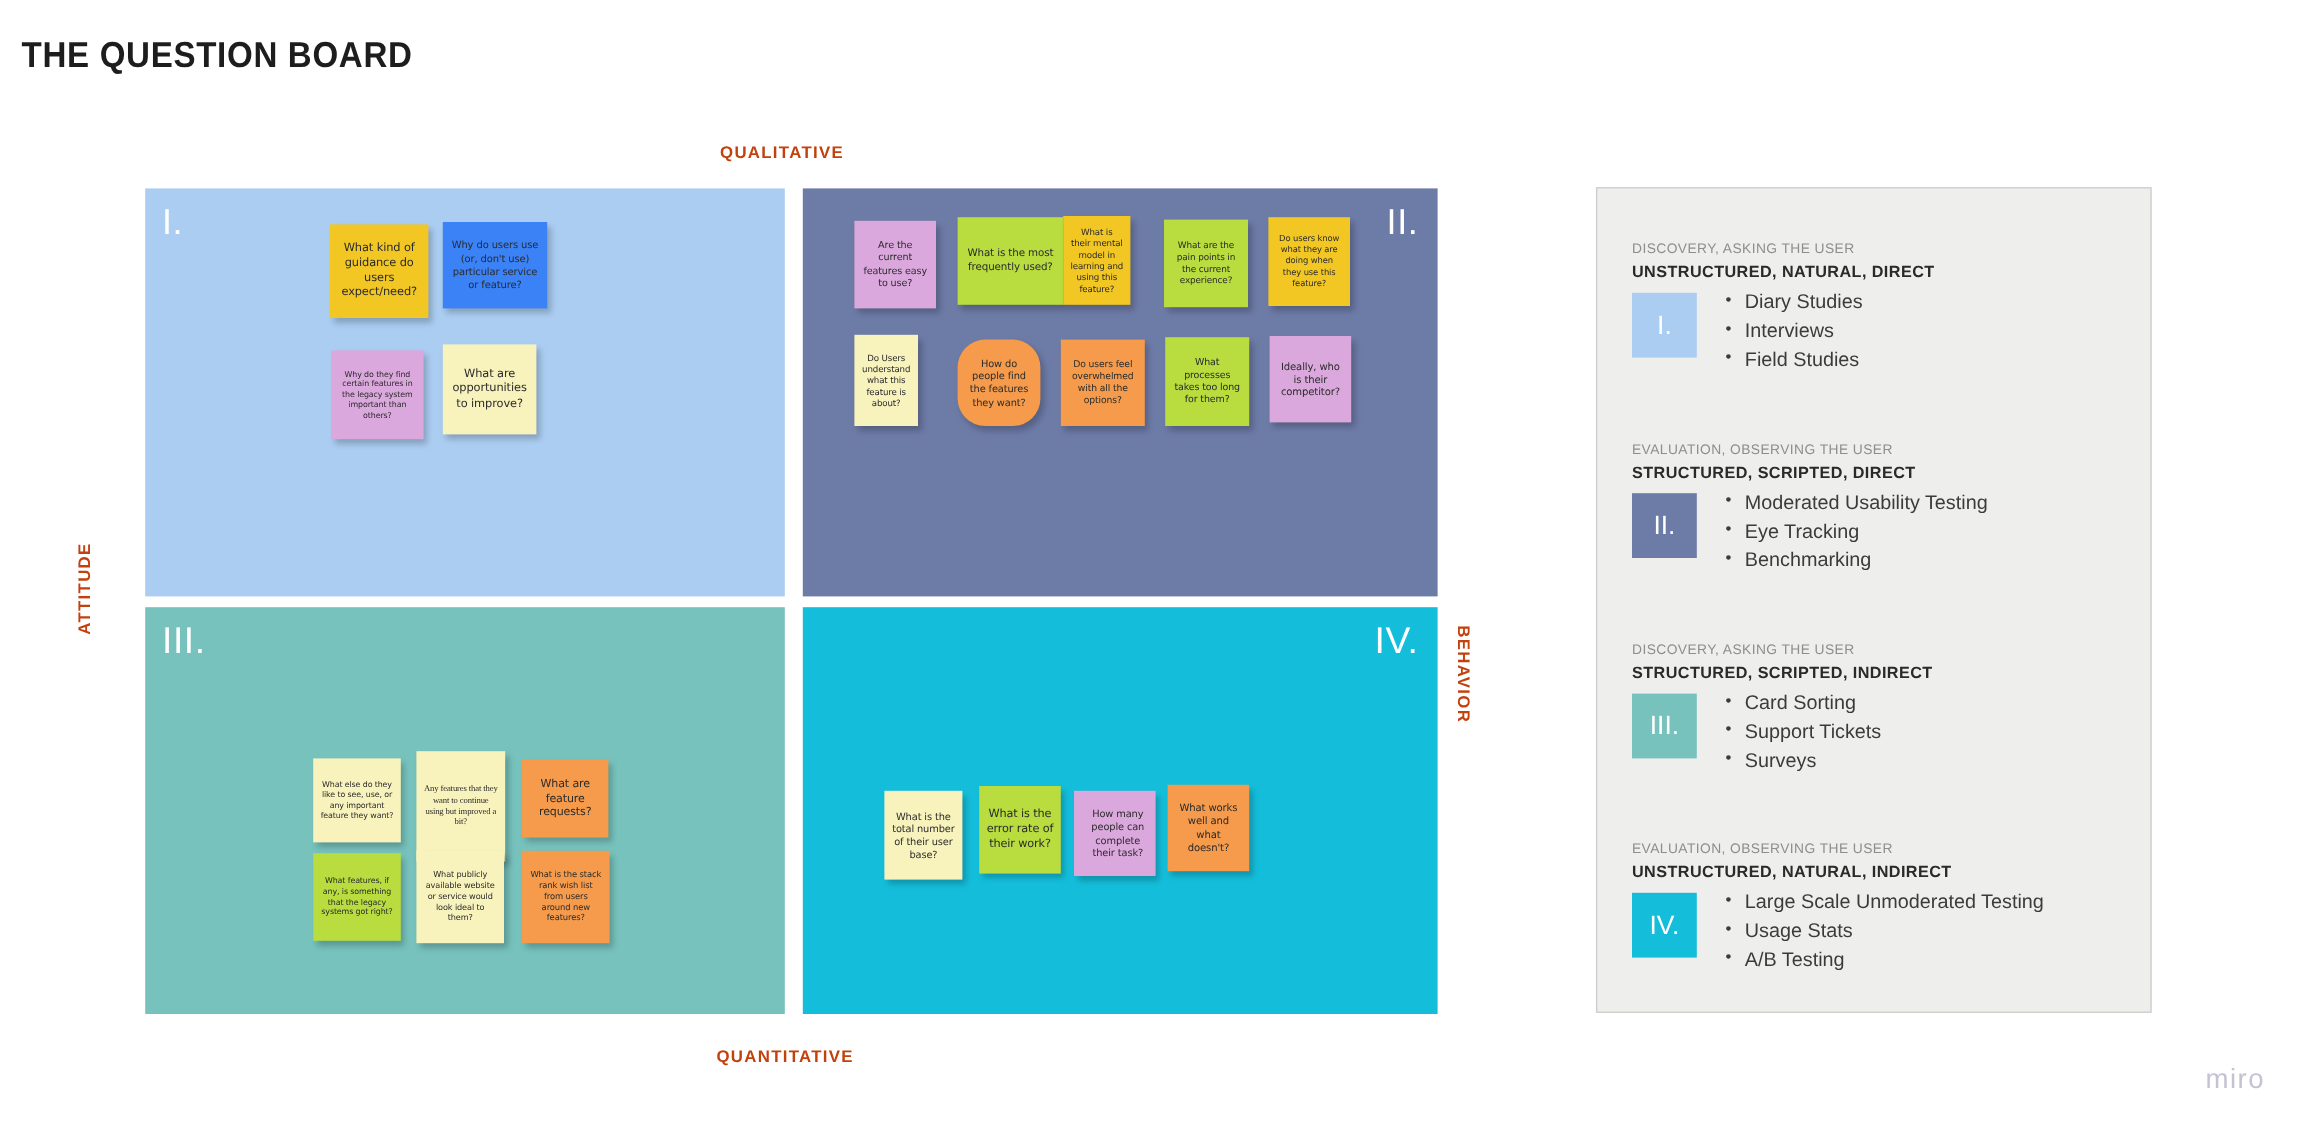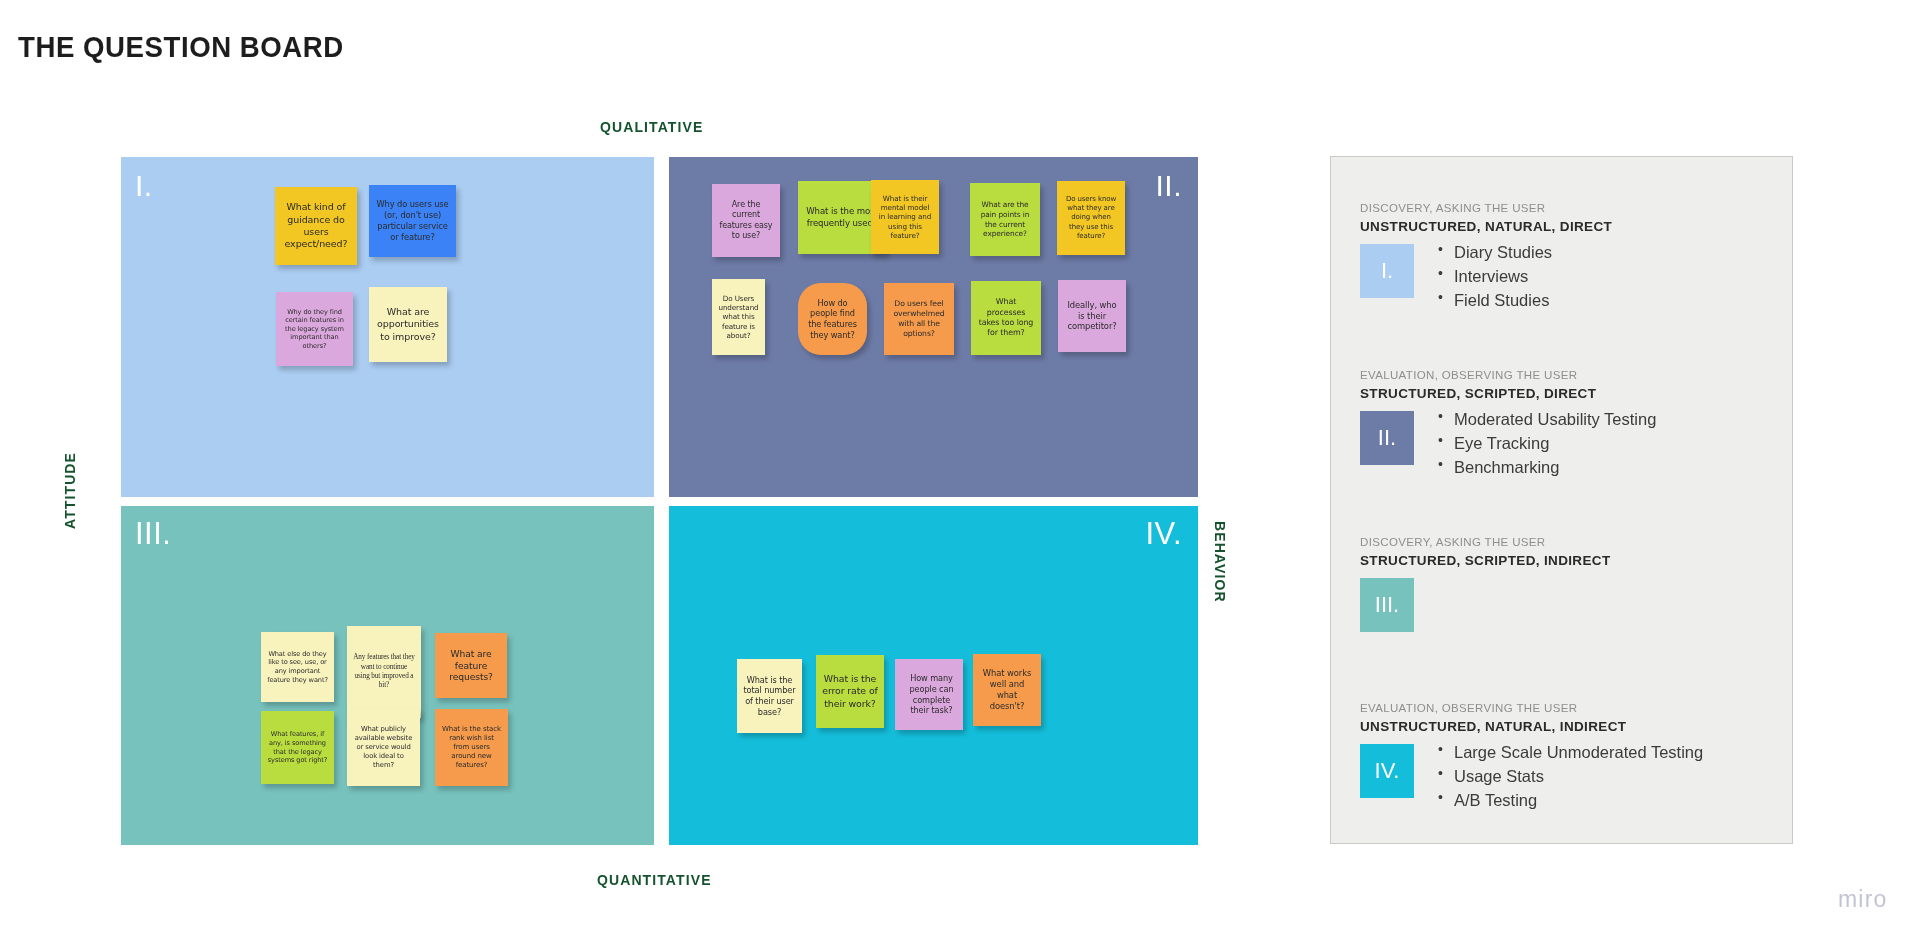--- a/index.html
+++ b/index.html
@@ -78,21 +78,21 @@
     line-height: 1.30;
     box-shadow: 3px 4px 5px rgba(0,0,0,0.22);
     font-family: "DejaVu Sans", sans-serif;
     word-break: break-word;
     letter-spacing: -0.1px;
   }
 
   
   .axis-label {
     position: absolute;
-    color: #14532d;
+    color: #c2410c;
     font-weight: bold;
     font-size: 14px;
     letter-spacing: 1.1px;
     font-family: "Liberation Sans", sans-serif;
   }
   .axis-top    { left: 600px; top: 119px; }
   .axis-bottom { left: 597px; top: 872px; }
   .axis-left {
     left: 62px; top: 452px;
     writing-mode: vertical-rl;
@@ -197,21 +197,21 @@
       <div class="quad-num">I.</div>
     <div class="note" style="left: 154px; top: 30px; width: 82px; height: 78px; background: rgb(242, 199, 35); font-size: 9.5px;">What kind of guidance do users expect/need?</div>
         <div class="note" style="left: 248px; top: 28px; width: 87px; height: 72px; background: #3b82f6; font-size: 8.3px;">Why do  users use (or, don't use) particular service or feature?</div>
         <div class="note" style="left: 155px; top: 135px; width: 77px; height: 74px; background: rgb(219, 168, 221); font-size: 6.6px;">Why do they find certain features in the legacy system important than others?</div>
         <div class="note" style="left: 248px; top: 130px; width: 78px; height: 75px; background: rgb(248, 243, 189); font-size: 9.5px;">What are opportunities to improve?</div>
       </div>
     <div class="quadrant q2">
       <div class="quad-num">II.</div>
     <div class="note" style="left: 43px; top: 27px; width: 68px; height: 73px; background: rgb(219, 168, 221); font-size: 8px;">Are the current features easy to use?</div>
         <div class="note" style="left: 129px; top: 24px; width: 88px; height: 73px; background: rgb(185, 220, 63); font-size: 8.6px;">What is the most frequently used?</div>
-        <div class="note" style="left: 202px; top: 23px; width: 68px; height: 74px; background: rgb(242, 199, 35); font-size: 7.2px;">What is their mental model in learning and using this feature?</div>
+        <div class="note" style="left: 217px; top: 23px; width: 56px; height: 74px; background: rgb(242, 199, 35); font-size: 7.2px;">What is their mental model in learning and using this feature?</div>
         <div class="note" style="left: 301px; top: 26px; width: 70px; height: 73px; background: rgb(185, 220, 63); font-size: 7.4px;">What are the pain points in the current experience?</div>
         <div class="note" style="left: 388px; top: 24px; width: 68px; height: 74px; background: rgb(242, 199, 35); font-size: 7px;">Do users know what they are doing when they use this feature?</div>
         <div class="note" style="left: 43px; top: 122px; width: 53px; height: 76px; background: rgb(248, 243, 189); font-size: 7.2px;">Do Users understand what this feature is about?</div>
         <div class="note" style="left: 129px; top: 126px; width: 69px; height: 72px; background: rgb(245, 155, 75); font-size: 8.2px; border-radius: 23px;">How do people find the features they want?</div>
         <div class="note" style="left: 215px; top: 126px; width: 70px; height: 72px; background: rgb(245, 155, 75); font-size: 7.7px;">Do users feel overwhelmed with all the options?</div>
         <div class="note" style="left: 302px; top: 124px; width: 70px; height: 74px; background: rgb(185, 220, 63); font-size: 7.9px;">What processes takes too long for them?</div>
         <div class="note" style="left: 389px; top: 123px; width: 68px; height: 72px; background: rgb(219, 168, 221); font-size: 8.4px;">Ideally, who is their competitor?</div>
       </div>
     <div class="quadrant q3">
       <div class="quad-num">III.</div>
@@ -256,20 +256,25 @@
           <li>Benchmarking</li>
         </ul>
       </div>
     </div>
 
     <div class="legend-block lb3">
       <div class="legend-kicker">DISCOVERY, ASKING THE USER</div>
       <div class="legend-heading">STRUCTURED, SCRIPTED, INDIRECT</div>
       <div class="legend-body">
         <div class="legend-swatch" style="background: rgb(119, 194, 189);">III.</div>
+        <ul class="legend-list">
+          <li>Card Sorting</li>
+          <li>Support Tickets</li>
+          <li>Surveys</li>
+        </ul>
       </div>
     </div>
 
     <div class="legend-block lb4">
       <div class="legend-kicker">EVALUATION, OBSERVING THE USER</div>
       <div class="legend-heading">UNSTRUCTURED, NATURAL, INDIRECT</div>
       <div class="legend-body">
         <div class="legend-swatch" style="background: rgb(20, 190, 219);">IV.</div>
         <ul class="legend-list">
           <li>Large Scale Unmoderated Testing</li>

